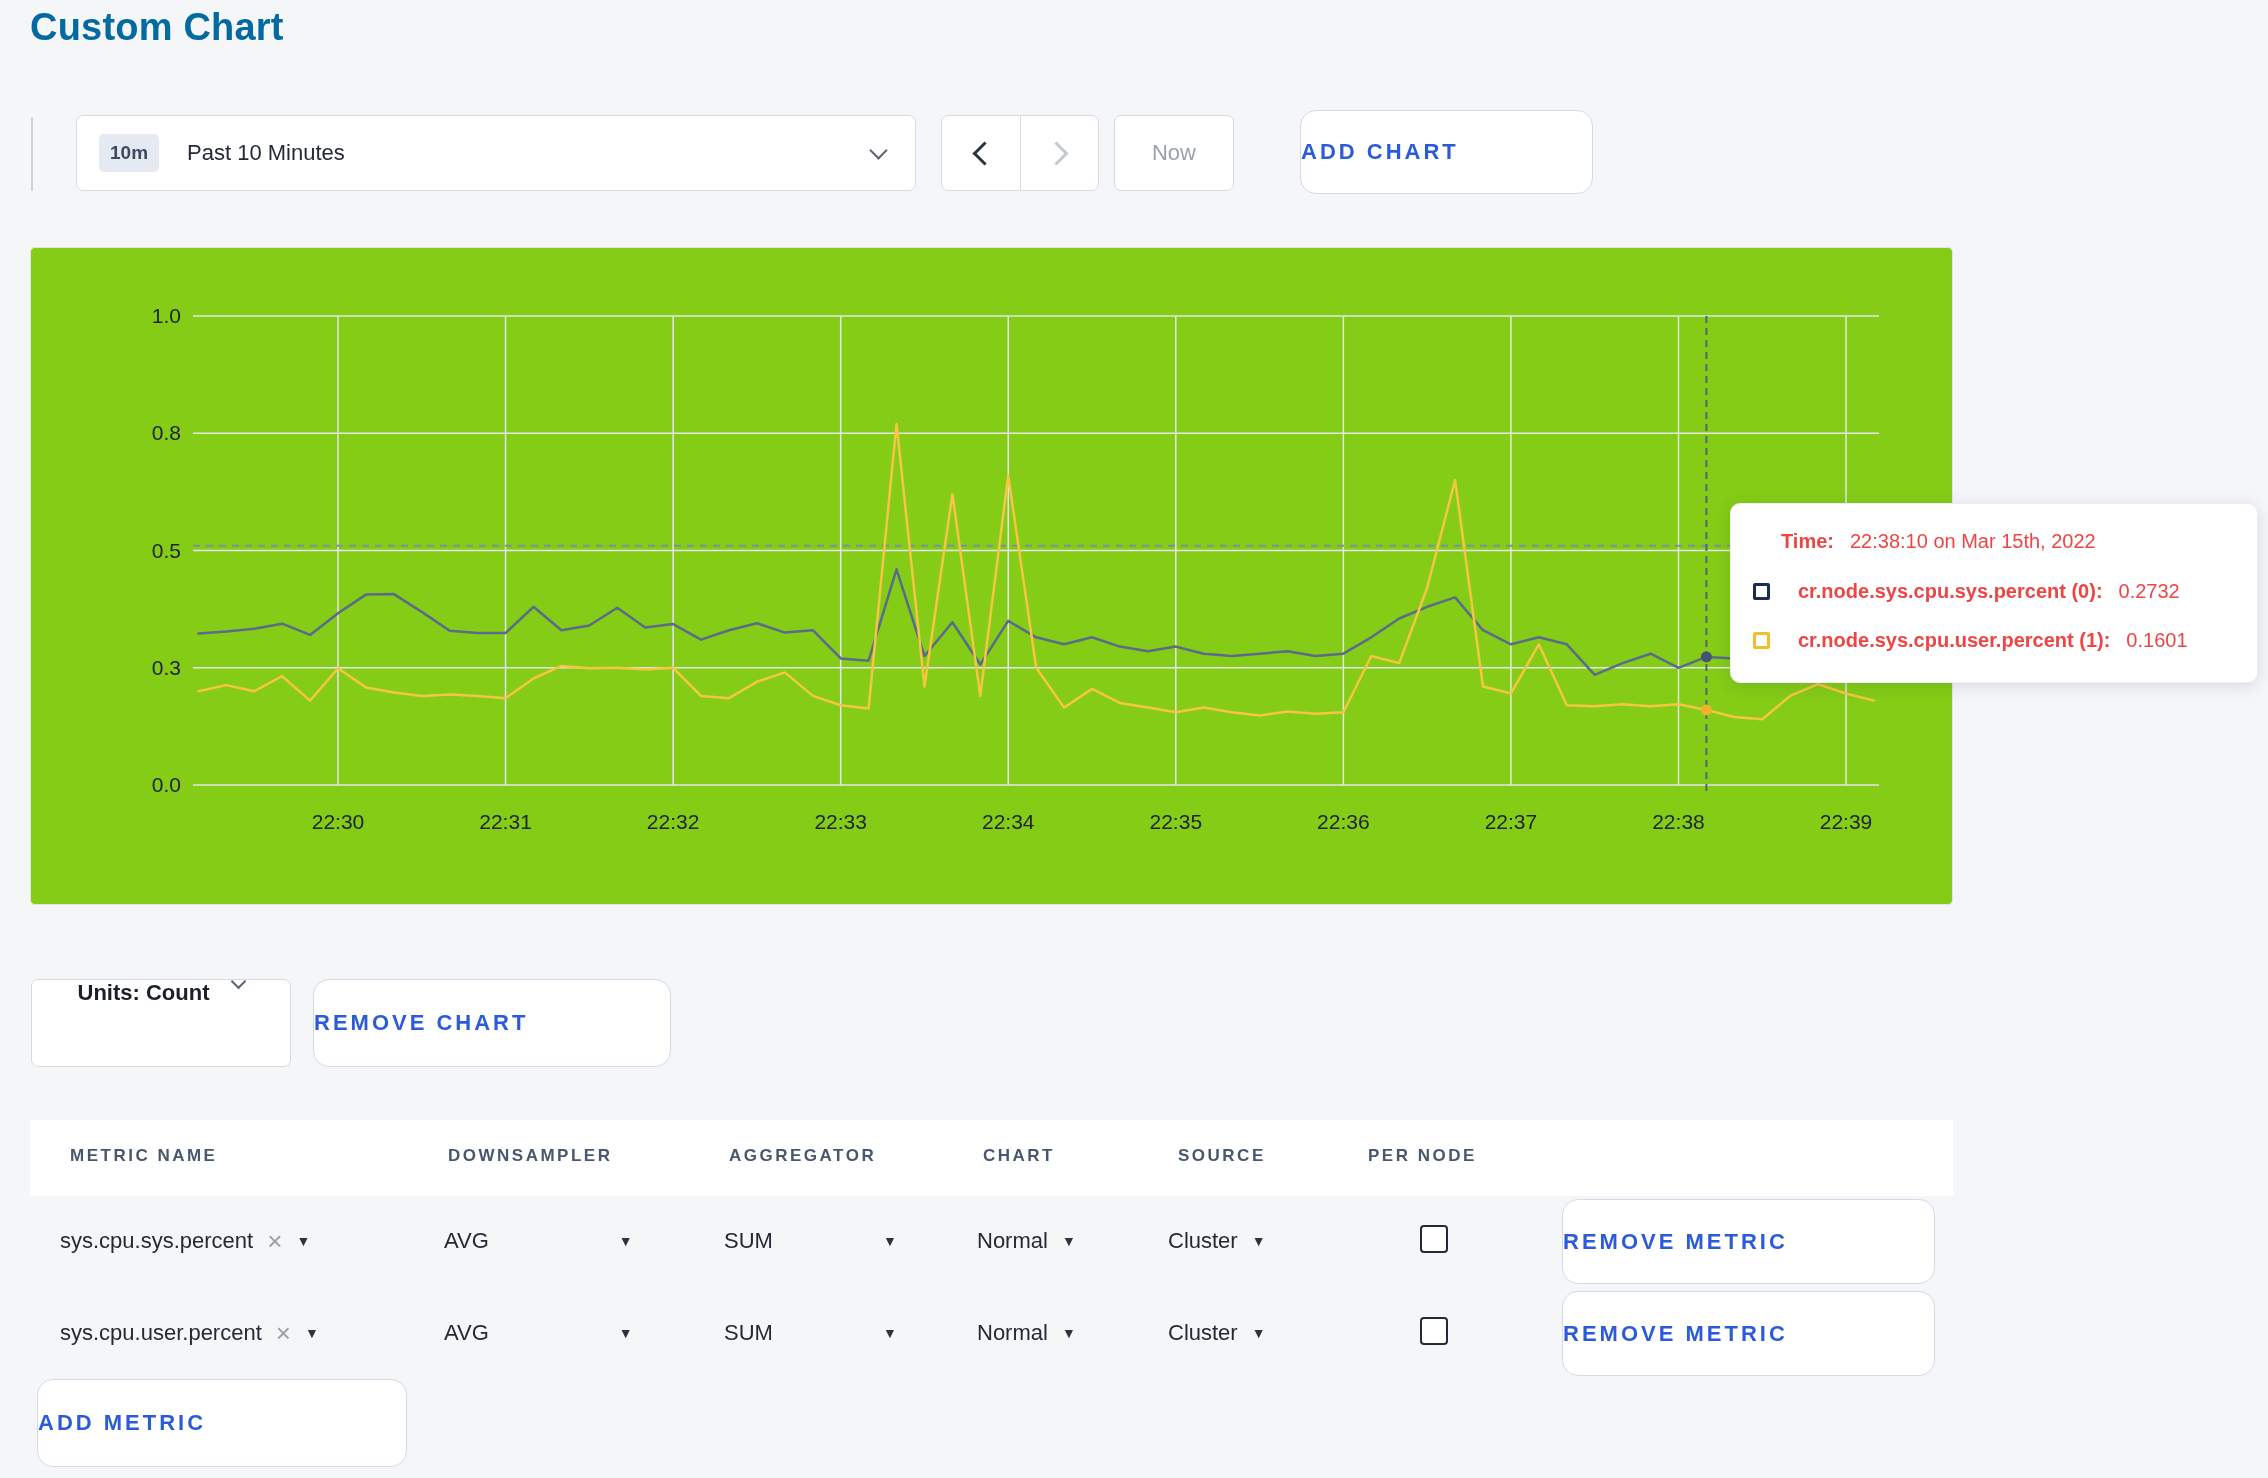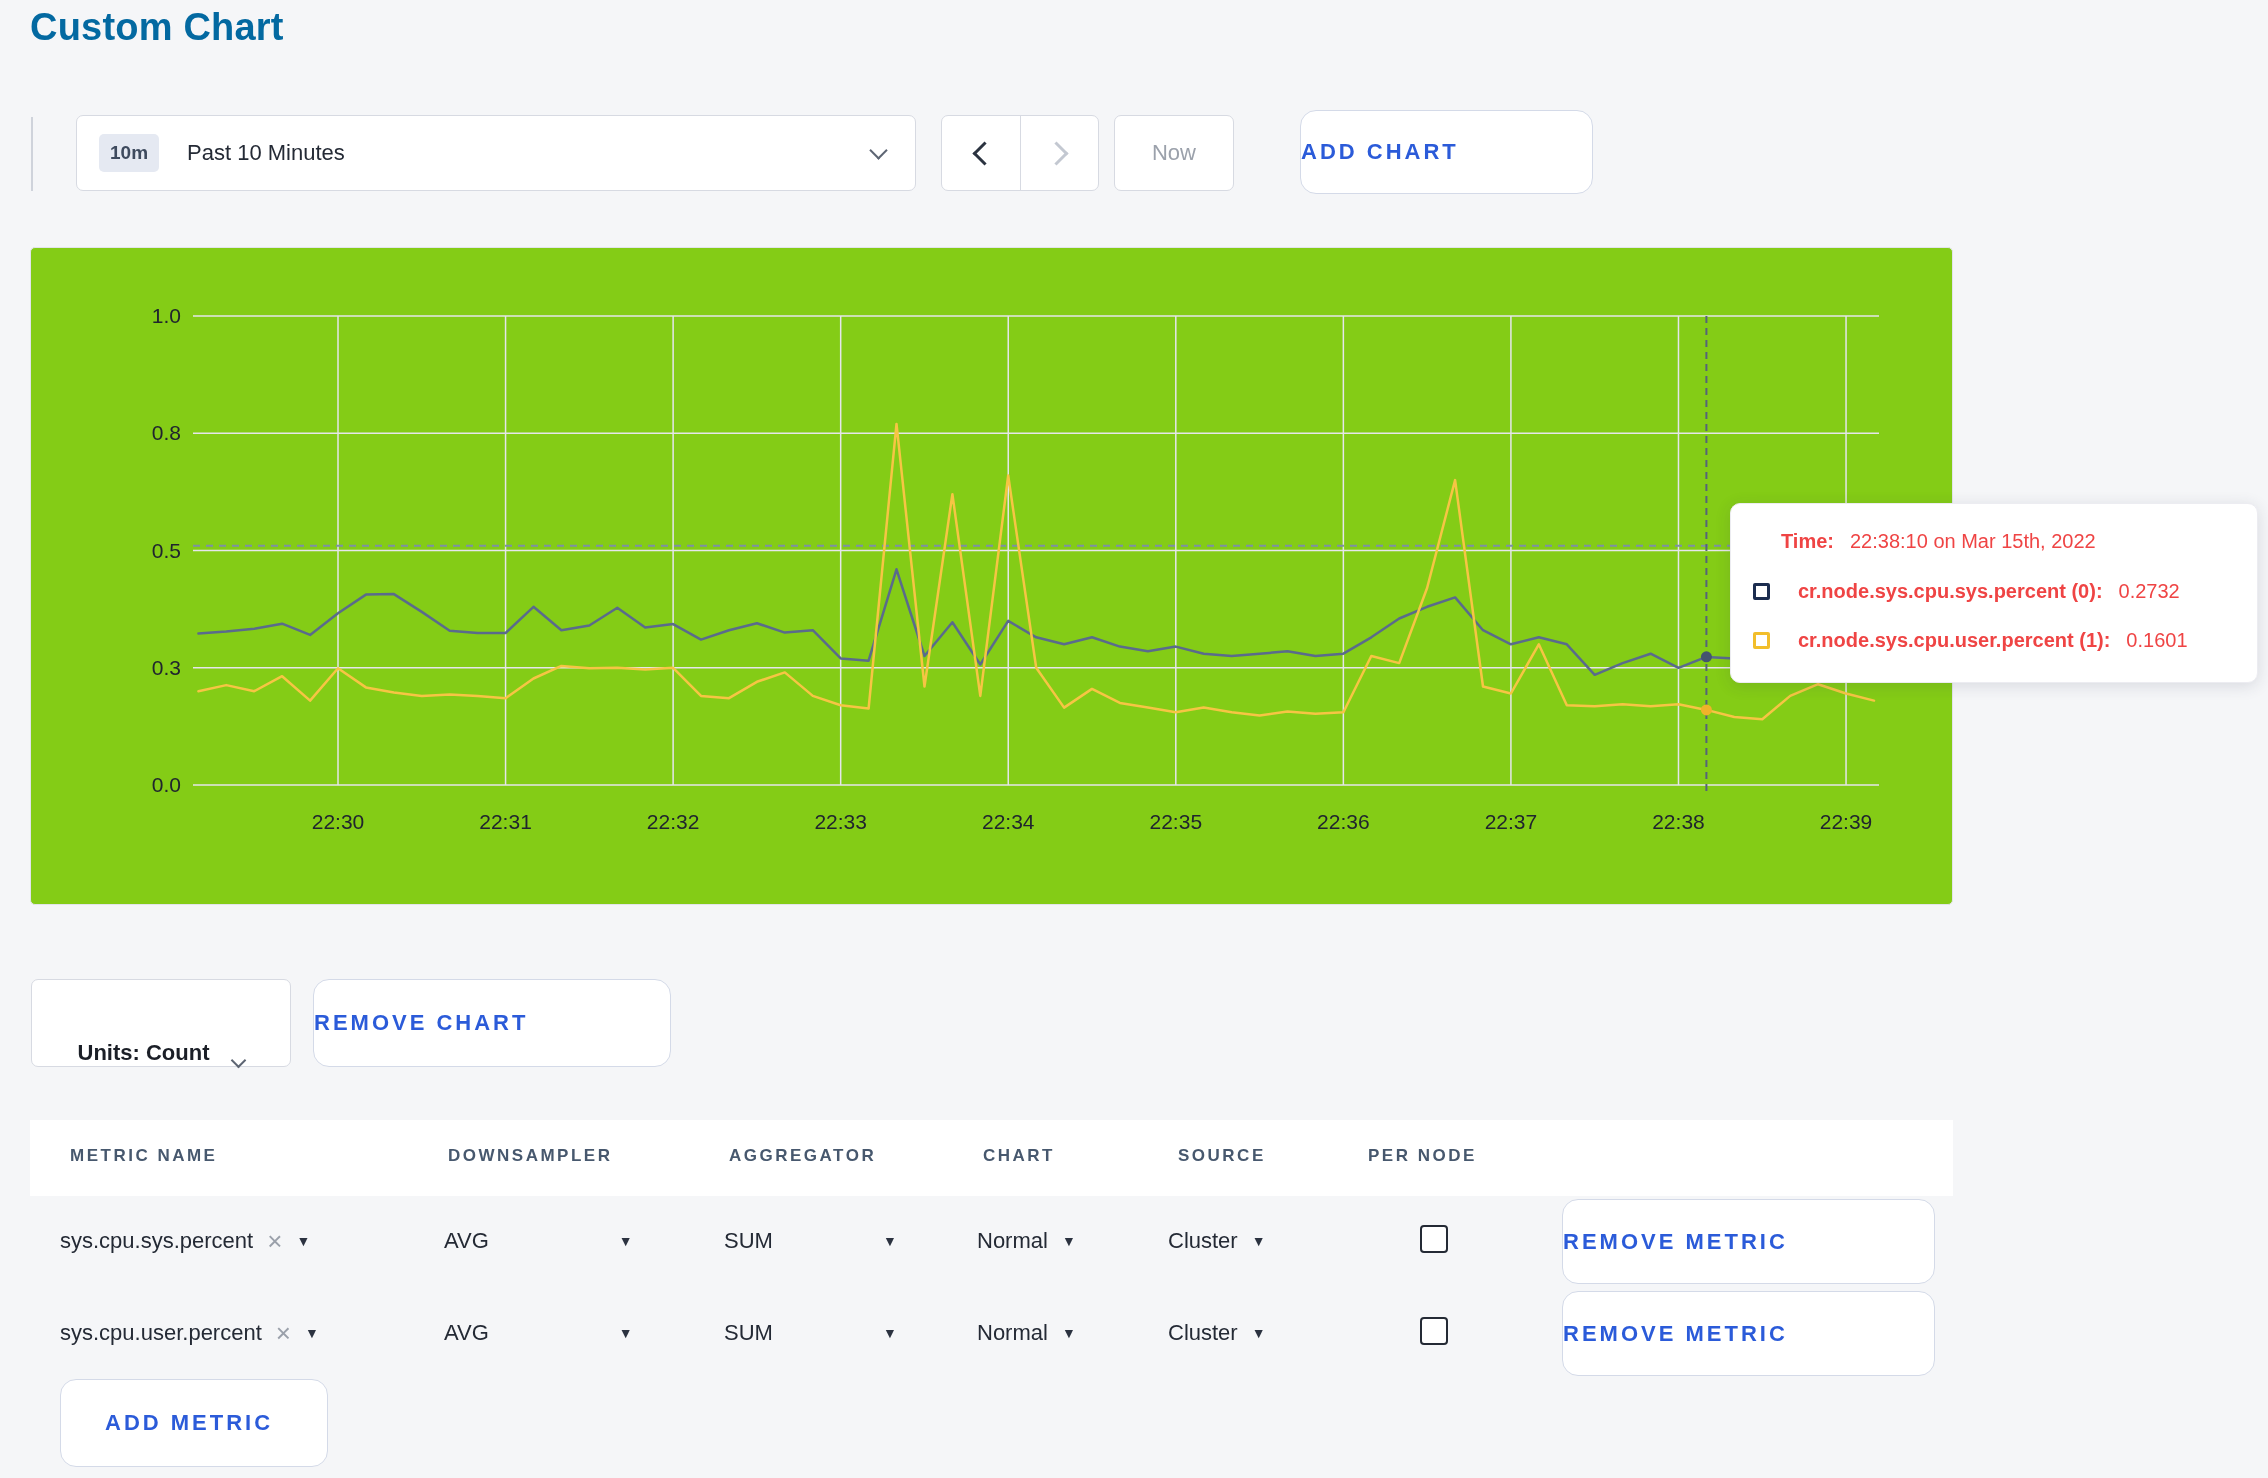--- a/index.html
+++ b/index.html
@@ -69,37 +69,37 @@
   .tt-label { font-weight:700; }
   .tt-value { margin-left:16px; font-weight:400; }
   .swatch { width:17px; height:17px; border-radius:2px; background:#fff; margin-right:12px; flex:0 0 auto; }
   .swatch-sys  { border:3px solid #1c2d4f; }
   .swatch-user { border:3px solid #f2be2b; }
   .tt-name { font-weight:700; white-space:nowrap;margin-left:16px; }
 
   
   .units-btn {
     left:31px; top:979px; width:260px; height:88px; background:#fff;
-    border:1px solid #d7dae2; border-radius:7px; display:flex; align-items:flex-end;
+    border:1px solid #d7dae2; border-radius:7px; display:flex; align-items:flex-start;
     justify-content:center; gap:24px; cursor:pointer;
   }
   .units-label { font-size:22px; font-weight:700; color:#1b1f27; }
   .units-btn .chev-down { width:11px; height:11px; margin-top:-4px; }
   .remove-chart-btn { left:313px; top:979px; width:358px; height:88px; }
 
   
   .table-header-band { left:30px; top:1120px; width:1923px; height:76px; background:#fff; }
   .col-head { top:1146px; font-size:17px; font-weight:700; letter-spacing:2.5px; color:#47586e; white-space:nowrap; }
   .row-text { font-size:22px; color:#242a35; white-space:nowrap; }
   .cell-select { display:flex; align-items:center; cursor:pointer; }
   .caret { font-size:14px; color:#2b3240; margin-left:14px; }
   .clear-x { color:#9aa0aa; font-size:26px; margin-left:14px; cursor:pointer; line-height:1; }
   .checkbox { width:28px; height:28px; border:2px solid #242a35; border-radius:4px; background:#fff; cursor:pointer; }
   .remove-metric-btn { width:373px; height:85px; }
-  .add-metric-btn { left:60px; top:1379px; width:268px; height:88px;padding-left:44px; }
+  .add-metric-btn { left:37px; top:1379px; width:370px; height:88px; }
 </style>
 </head>
 <body>
 
 <h1 class="abs page-title">Custom Chart</h1>
 
 <div class="abs toolbar-divider"></div>
 
 <div class="abs time-dropdown">
   <span class="time-badge">10m</span>

